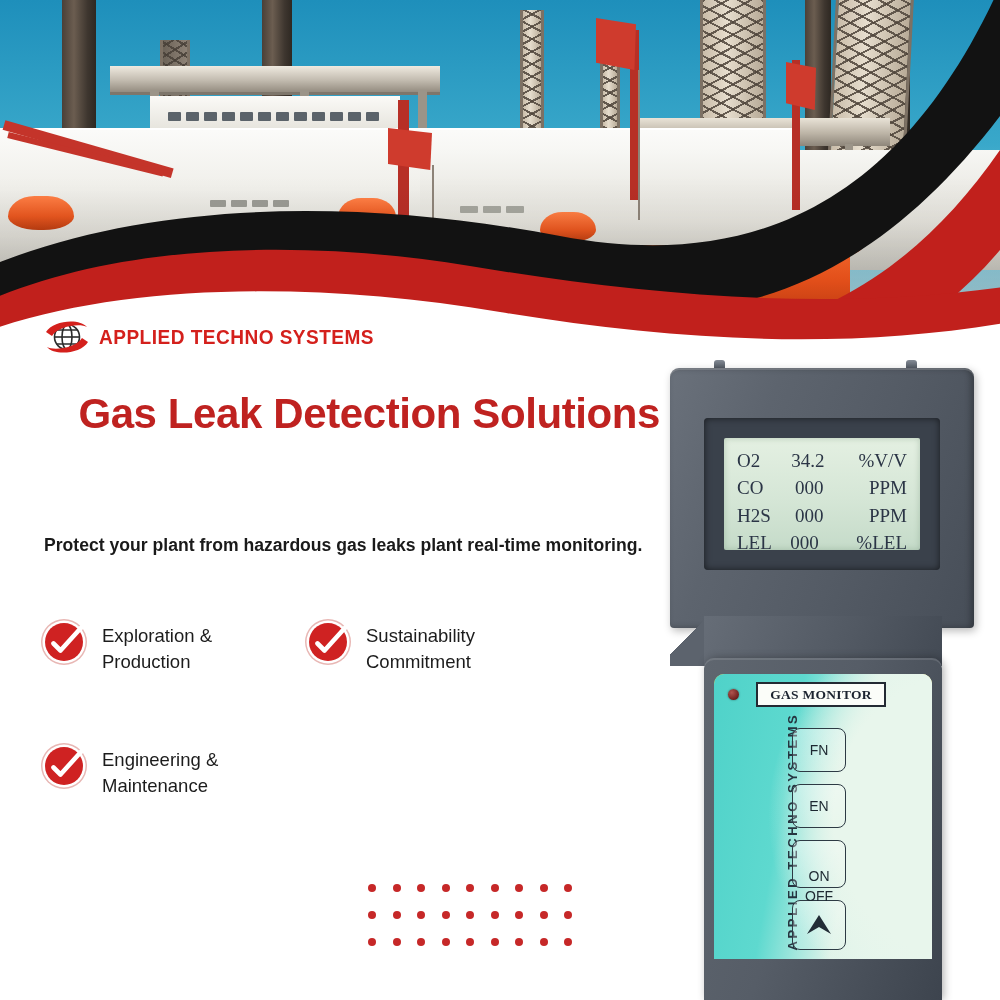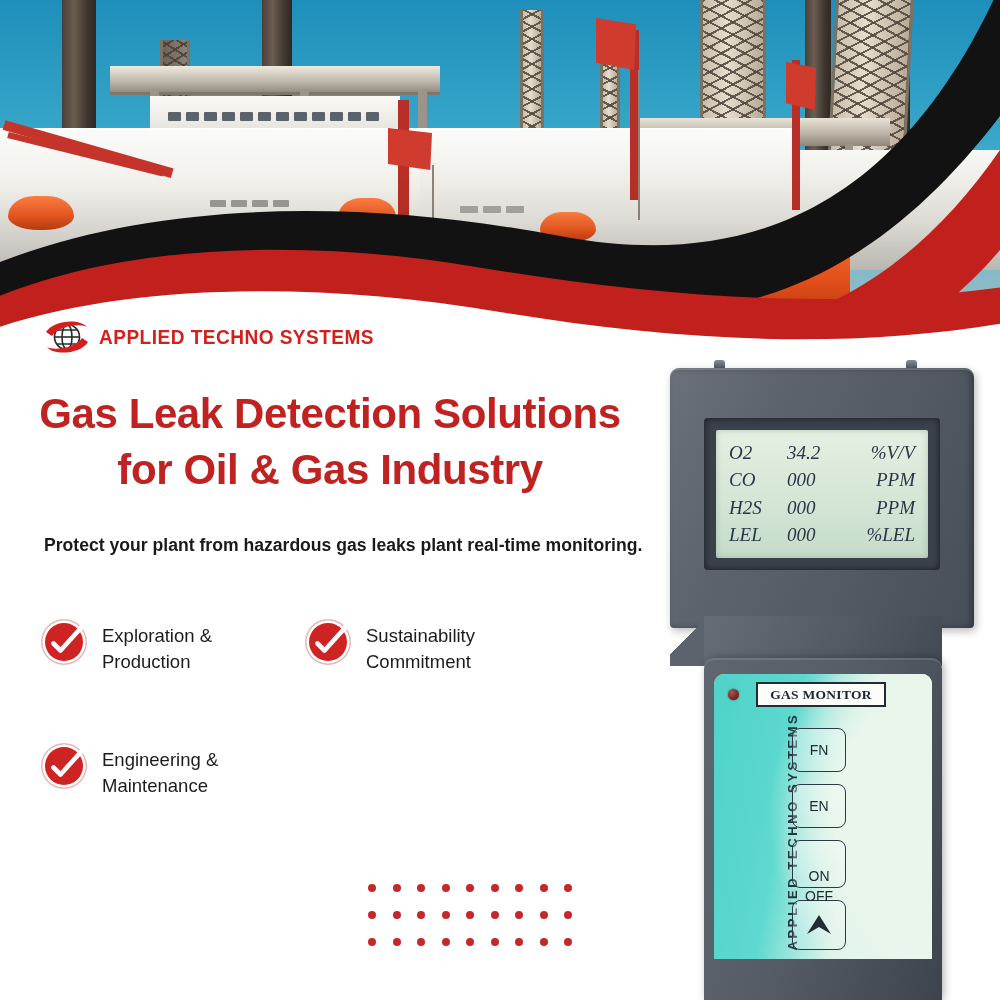--- a/index.html
+++ b/index.html
@@ -164,21 +164,21 @@
   
   .headline {
     position:absolute; left:0; top:386px; width:660px;
     text-align:center;
     font-family:"Liberation Sans", sans-serif;
     font-weight:bold;
     font-size:42px; line-height:1.33;
     color:#bf2220;
     letter-spacing:-.4px;
   }
-  .headline .l1 { display:block; }
+  .headline .l1 { display:block;text-align:right; }
   .headline .l2 { display:block; }
 
   .subtitle {
     position:absolute; left:44px; top:533px; width:600px;
     font-family:"Liberation Sans", sans-serif;
     font-weight:bold; font-size:17.6px; line-height:1.47;
     color:#1a1a1a;
   }
 
   
@@ -272,22 +272,21 @@
     box-shadow:inset 0 2px 0 rgba(255,255,255,.12),
                2px 0 8px rgba(0,0,0,.3);
   }
 
   .bezel {
     position:absolute; left:46px; top:60px;
     width:236px; height:152px;
     background:#3a414b;
     border-radius:4px;
     box-shadow:inset 0 0 7px rgba(0,0,0,.6);
-    padding:12px;
-    font-style:italic;
+    padding:20px;
   }
   .lcd {
     width:100%; height:100%;
     background:linear-gradient(#e4f0e2, #d5e6d6 55%, #c5dbc9);
     border-radius:2px;
     padding:9px 13px 0 13px;
     box-shadow:inset 0 0 6px rgba(120,150,125,.45);
   }
   .lcd-row {
     display:flex; align-items:baseline;
@@ -465,21 +464,20 @@
         </g>
         <path d="M2,16 C9,4 36,2 43,11 C36,7 14,10 8,20 Z" fill="#d4201c"></path>
         <path d="M44,26 C37,38 10,40 3,31 C10,35 32,32 38,22 Z" fill="#d4201c"></path>
       </svg>
     </span>
     <span class="logo-text">APPLIED TECHNO SYSTEMS</span>
   </div>
 
   <h1 class="headline">
     <span class="l1">Gas Leak Detection Solutions</span>
-    <span class="l2">for Oil &amp; Gas Industry</span>
   </h1>
 
   <p class="subtitle">Protect your plant from hazardous gas leaks plant real-time monitoring.</p>
 
   <div class="features">
 
     <div class="feature">
       <span class="check">
         <span class="disc"></span>
         <svg width="42" height="42" viewBox="0 0 42 42">

